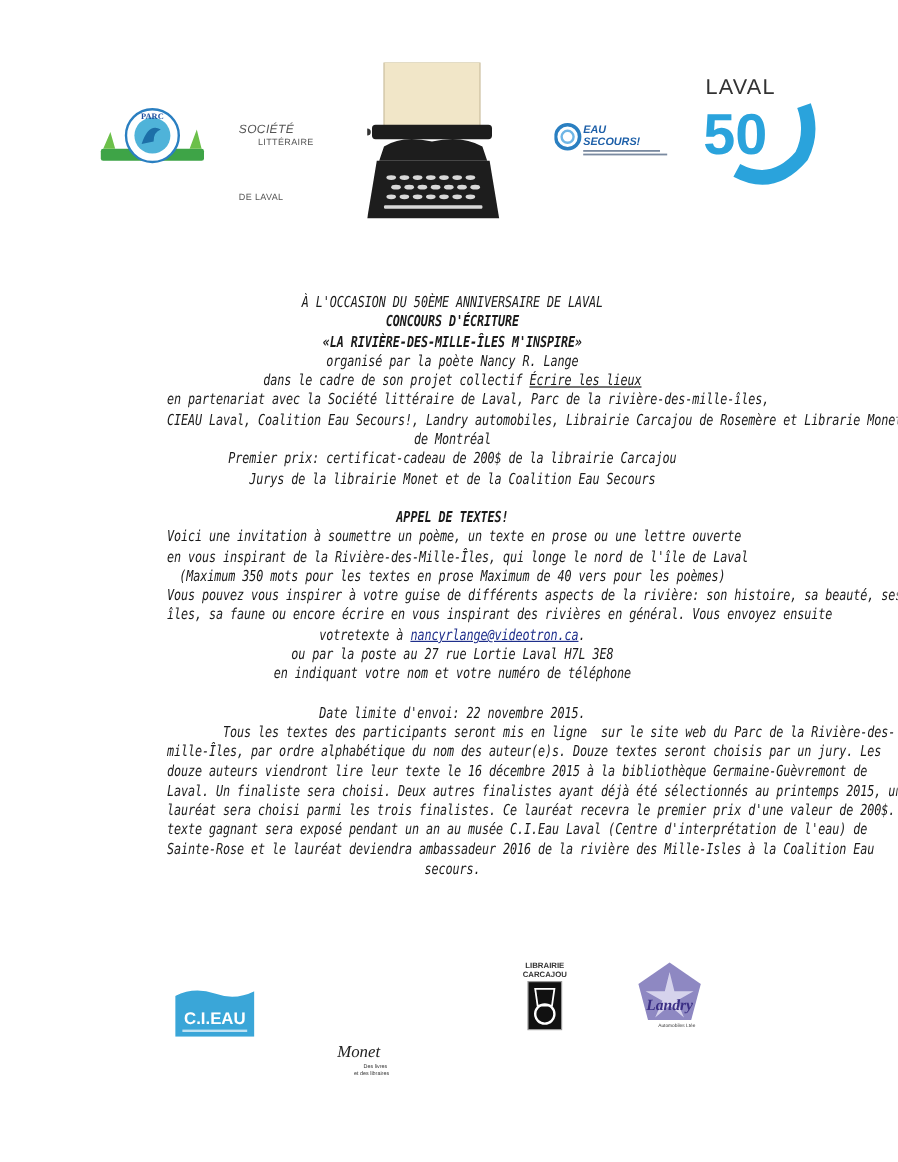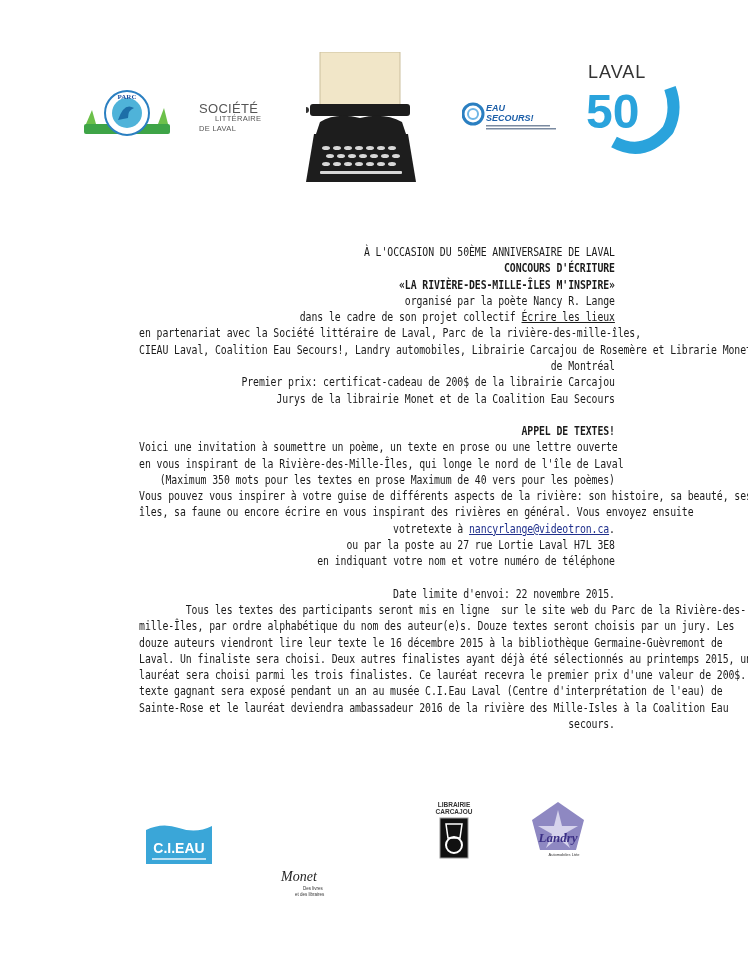--- a/index.html
+++ b/index.html
@@ -16,24 +16,25 @@
     .slv-logo .l1 { padding-left: 0; }
     .slv-logo .l2 { padding-left: 16px; }
     .slv-logo .l3 { padding-left: 0; }
     .typewriter { left: 306px; top: 52px; width: 130px; height: 130px; }
     .eau-logo { left: 462px; top: 100px; width: 100px; height: 36px; font-style: italic; }
     .laval-logo { left: 584px; top: 60px; width: 96px; height: 100px; }
 
     
     .doc {
       position: absolute; left: 72px; top: 244px; width: 610px;
-      text-align: right; font-size: 12.6px; line-height: 16.3px;
+      text-align: center; font-size: 12.6px; line-height: 16.3px;
       letter-spacing: -0.1px;
       font-family: "DejaVu Sans Mono", "Liberation Mono", monospace;
       font-stretch: condensed;
+      font-style: italic;
     }
     .doc .ln { display: block; white-space: nowrap; transform: scaleX(0.78); transform-origin: center; }
     .doc .b { font-weight: bold; }
     .doc .gap { height: 16px; }
     .doc a.project { color: #1a1a1a; text-decoration: underline; }
     .doc a.email { color: #1f2f8c; text-decoration: underline; }
 
     
     .cieau-logo { left: 146px; top: 820px; width: 66px; height: 44px; }
     .monet-logo { left: 279px; top: 867px; width: 60px; height: 34px; }
@@ -48,23 +49,23 @@
     <rect x="2" y="36" width="86" height="10" fill="#3ea447" rx="2"></rect>
     <path d="M4 36 L10 22 L14 36 Z M76 36 L82 20 L86 36 Z" fill="#6cc04a"></path>
     <circle cx="45" cy="25" r="22" fill="#fff" stroke="#2a7fc1" stroke-width="2"></circle>
     <circle cx="45" cy="25" r="15" fill="#4fb3d9"></circle>
     <path d="M36 32 Q42 14 52 20 Q46 22 46 30 Z" fill="#1d6fa8"></path>
     <text x="45" y="11" font-size="7" text-anchor="middle" fill="#1d4f9e" font-weight="bold" font-family="Liberation Serif, serif">PARC</text>
   </svg>
 </div>
 
 <div class="abs slv-logo">
-  <div class="l1" style="text-transform:uppercase;font-size:13px;">Société</div>
+  <div class="l1" style="text-transform:uppercase;font-size:10px;font-style:italic;">Société</div>
   <div class="l2" style="text-transform:uppercase;text-align:right;">littéraire</div>
-  <div class="l3" style="text-transform:uppercase;">de Laval</div>
+  <div class="l3" style="text-transform:uppercase;margin-top:36px;">de Laval</div>
 </div>
 
 <div class="abs typewriter">
   <svg width="130" height="130" viewBox="0 0 130 130">
     <rect x="14" y="0" width="80" height="60" fill="#f1e6c8" stroke="#cbbf9e" stroke-width="1"></rect>
     <rect x="4" y="52" width="100" height="12" fill="#1d1d1d" rx="3"></rect>
     <circle cx="0" cy="58" r="3" fill="#333"></circle>
     <path d="M14 70 Q30 60 54 66 Q78 60 96 70 L100 82 L10 82 Z" fill="#1d1d1d"></path>
     <path d="M8 82 L102 82 L110 130 L0 130 Z" fill="#1d1d1d"></path>
     <g fill="#d8d8d8">

